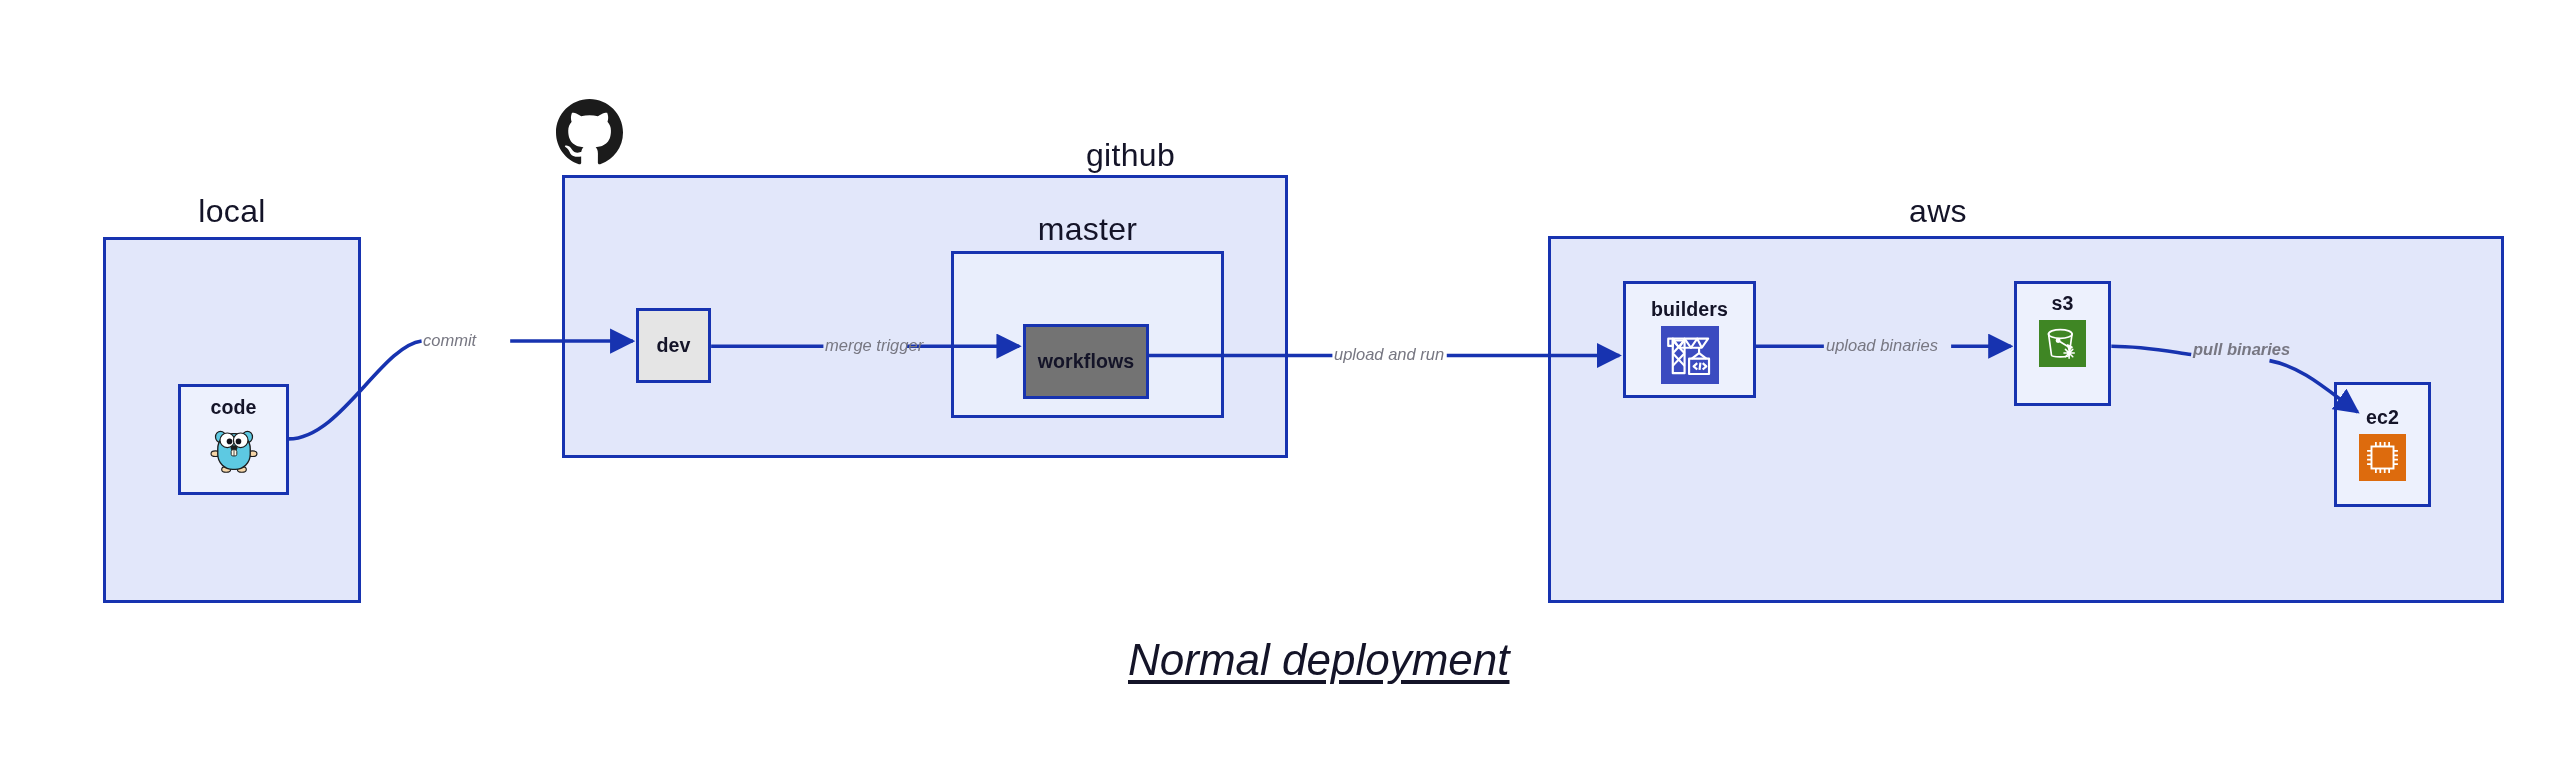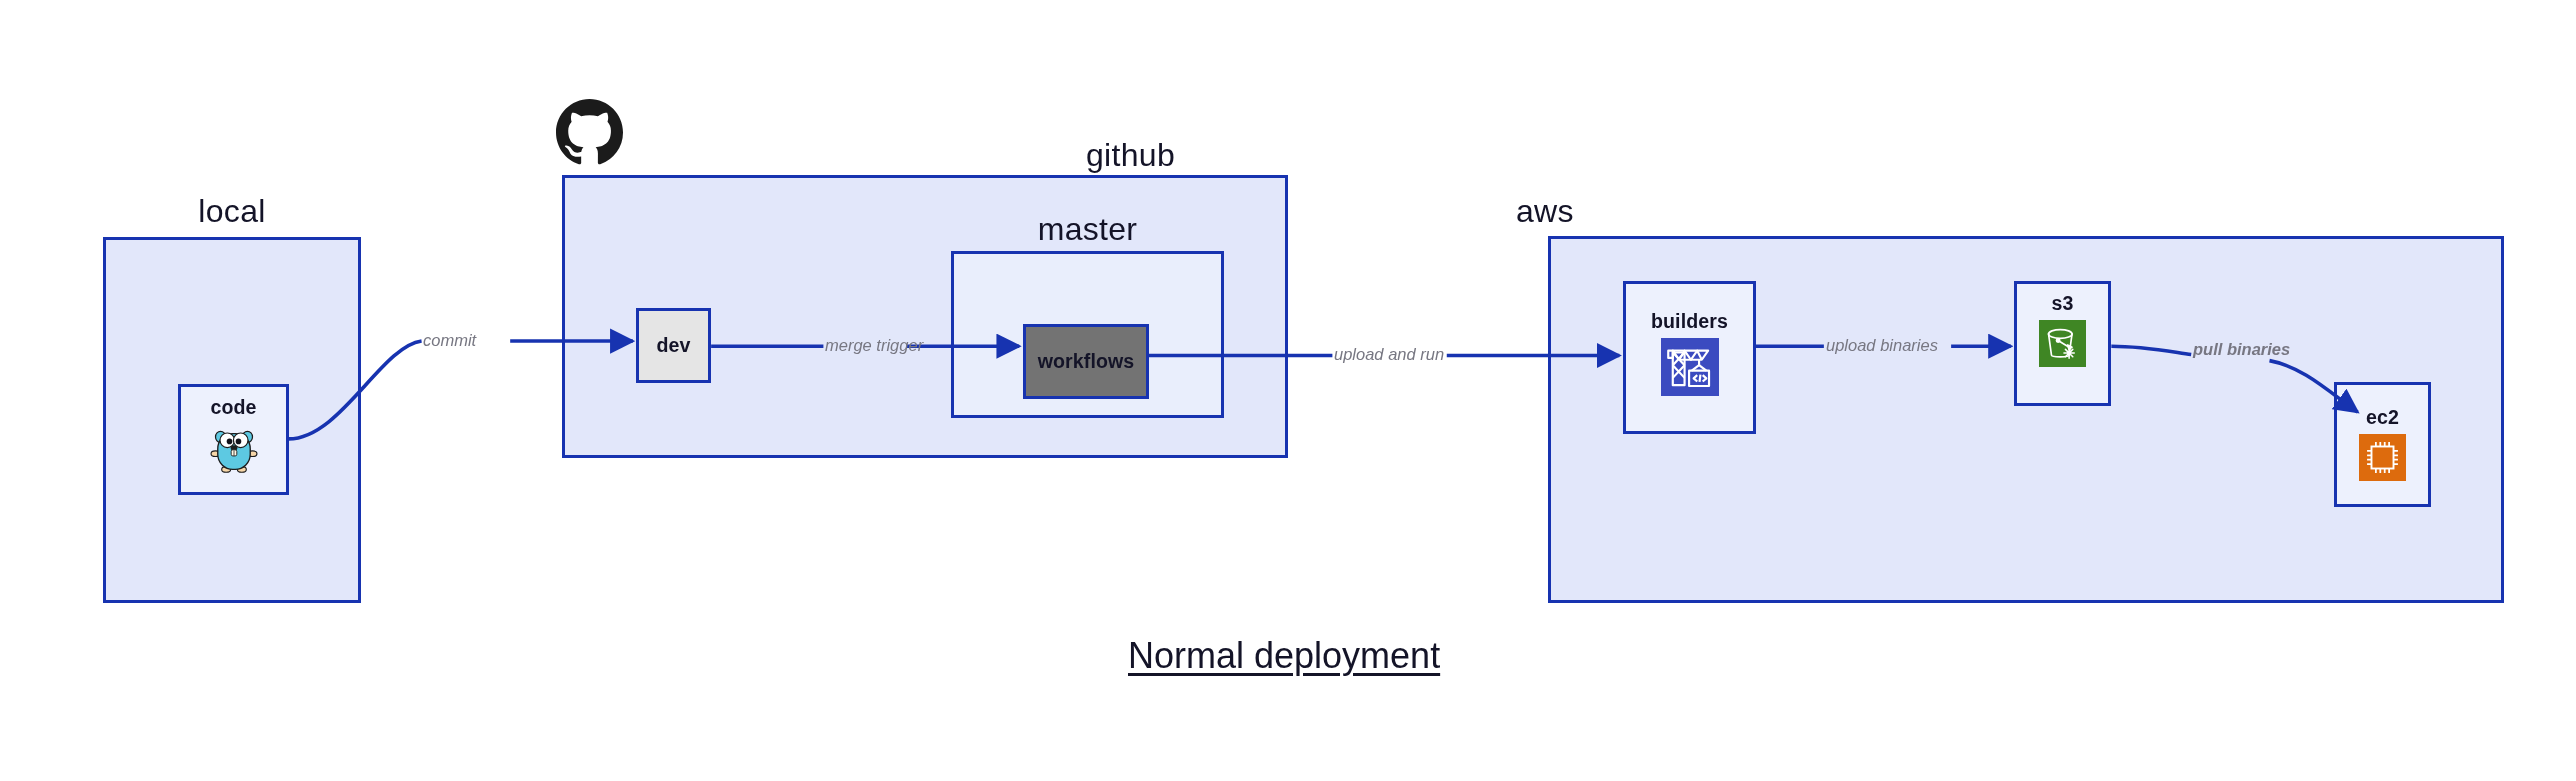--- a/index.html
+++ b/index.html
@@ -65,25 +65,26 @@
     color: #777782;
     font-size: 16.5px;
     font-style: italic;
     white-space: nowrap;
     background: transparent;
   }
   
   #diagram-title {
     position: absolute;
     color: #141428;
-    font-size: 36px;
+    font-size: 44px;
     font-weight: 400;
     text-decoration: underline;
     text-underline-offset: 5.2px;
     white-space: nowrap;
+    font-style: italic;
   }
   
   #edges {
     position: absolute;
     left: 0;
     top: 0;
     width: 2604px;
     height: 781px;
     pointer-events: none;
   }
@@ -146,24 +147,24 @@
     <span class="node-label">dev</span>
   </div>
 
   <div class="container-label" style="left:951px; top:211px; width:273px; text-align:center;">master</div>
   <div class="container-box master-box" style="left:951px; top:251px; width:273px; height:167px;"></div>
 
   <div class="node-box plain-node" style="left:1023px; top:324px; width:126px; height:75px; background:#737373;">
     <span class="node-label">workflows</span>
   </div>
 
-  <div class="container-label" style="left:1516px; top:193px; width:956px; ">aws</div>
+  <div class="container-label" style="left:1460px; top:193px; width:956px; text-align:center;">aws</div>
   <div class="container-box" style="left:1548px; top:236px; width:956px; height:367px;"></div>
 
-  <div class="node-box" style="left:1623px; top:281px; width:133px; height:153px; padding-top:26px;">
+  <div class="node-box" style="left:1623px; top:281px; width:133px; height:117px; padding-top:14px;">
     <span class="node-label">builders</span>
     <span class="node-icon" style="margin-top:5.2px;">
       <svg width="58" height="58" viewBox="0 0 64 64">
         <rect x="0" y="0" width="64" height="64" fill="#3b4bc0"></rect>
         <g fill="none" stroke="#ffffff" stroke-width="2.4" stroke-linejoin="round">
 
           <rect x="13" y="16" width="13" height="36"></rect>
           <path d="M13 16 L26 30 M26 16 L13 30 M13 30 L26 44 M26 30 L13 44"></path>
 
           <rect x="8" y="14" width="5" height="8"></rect>

